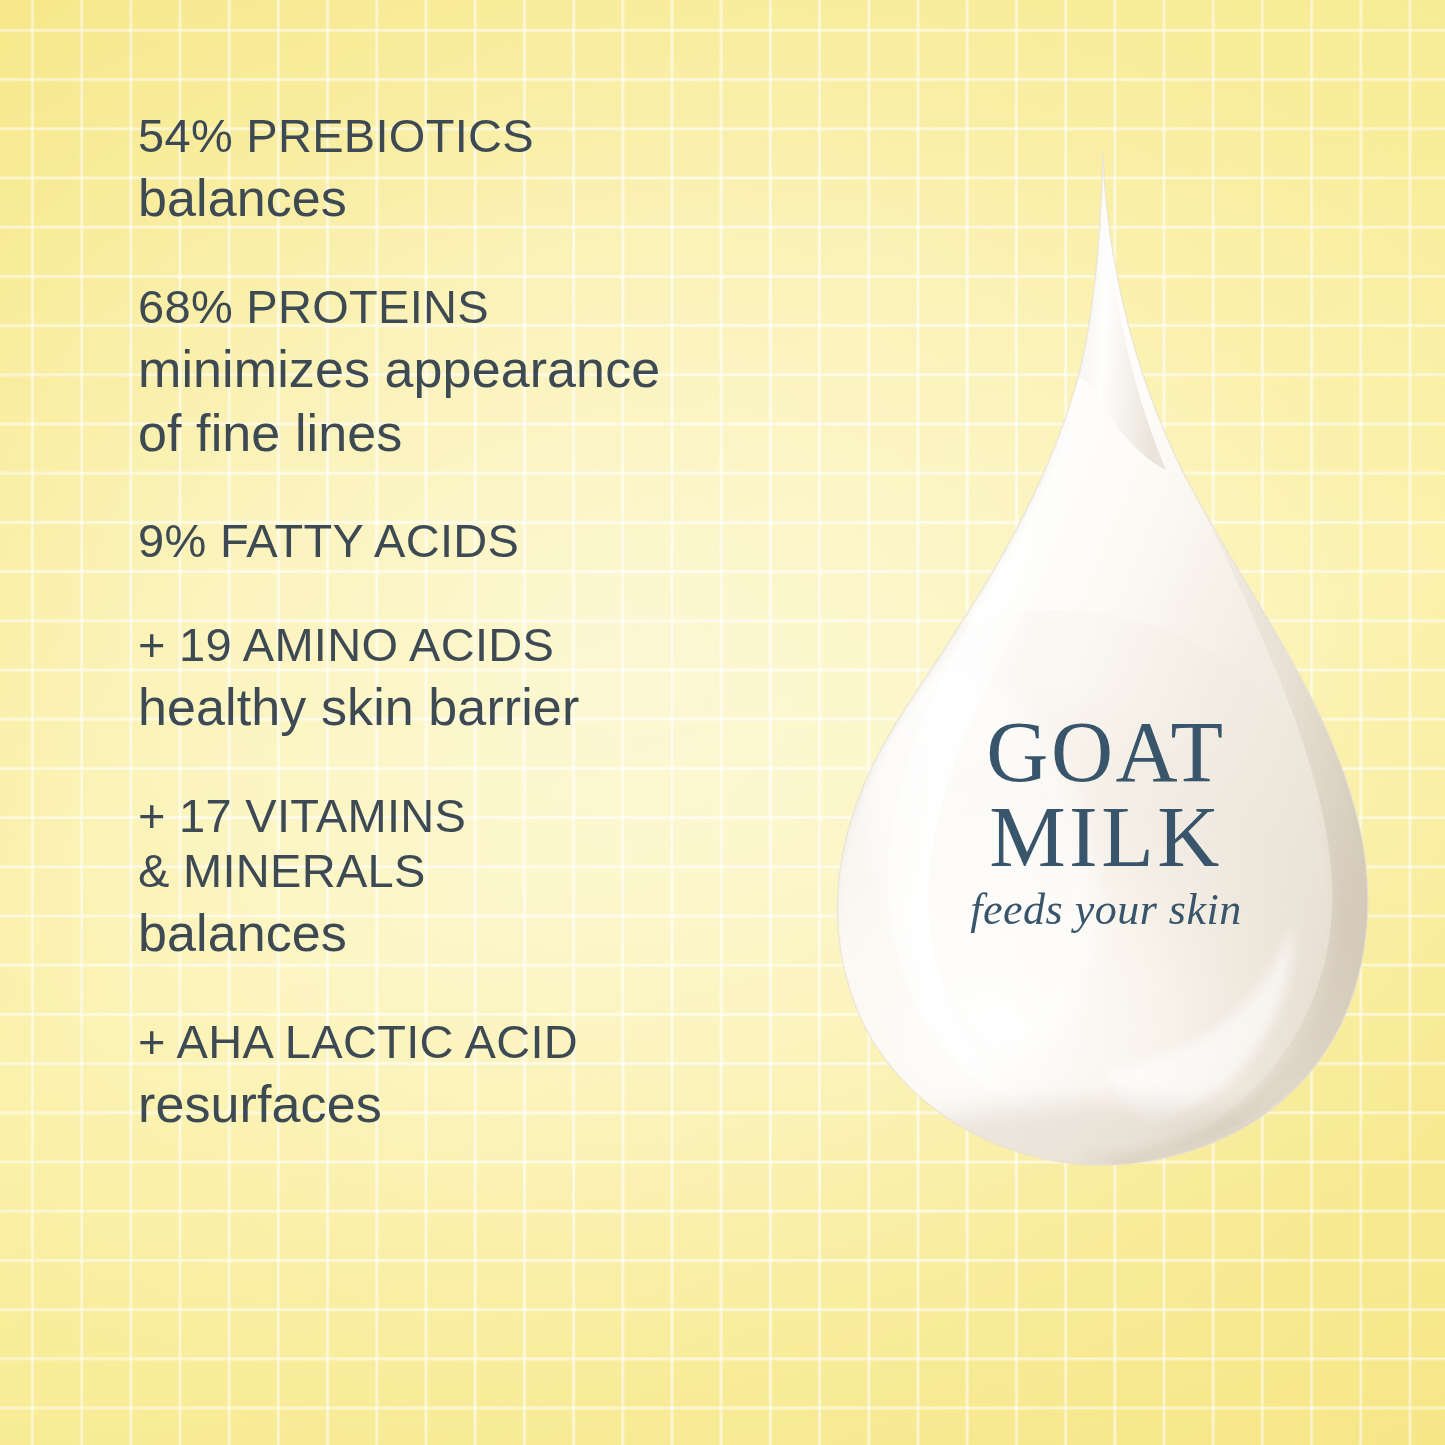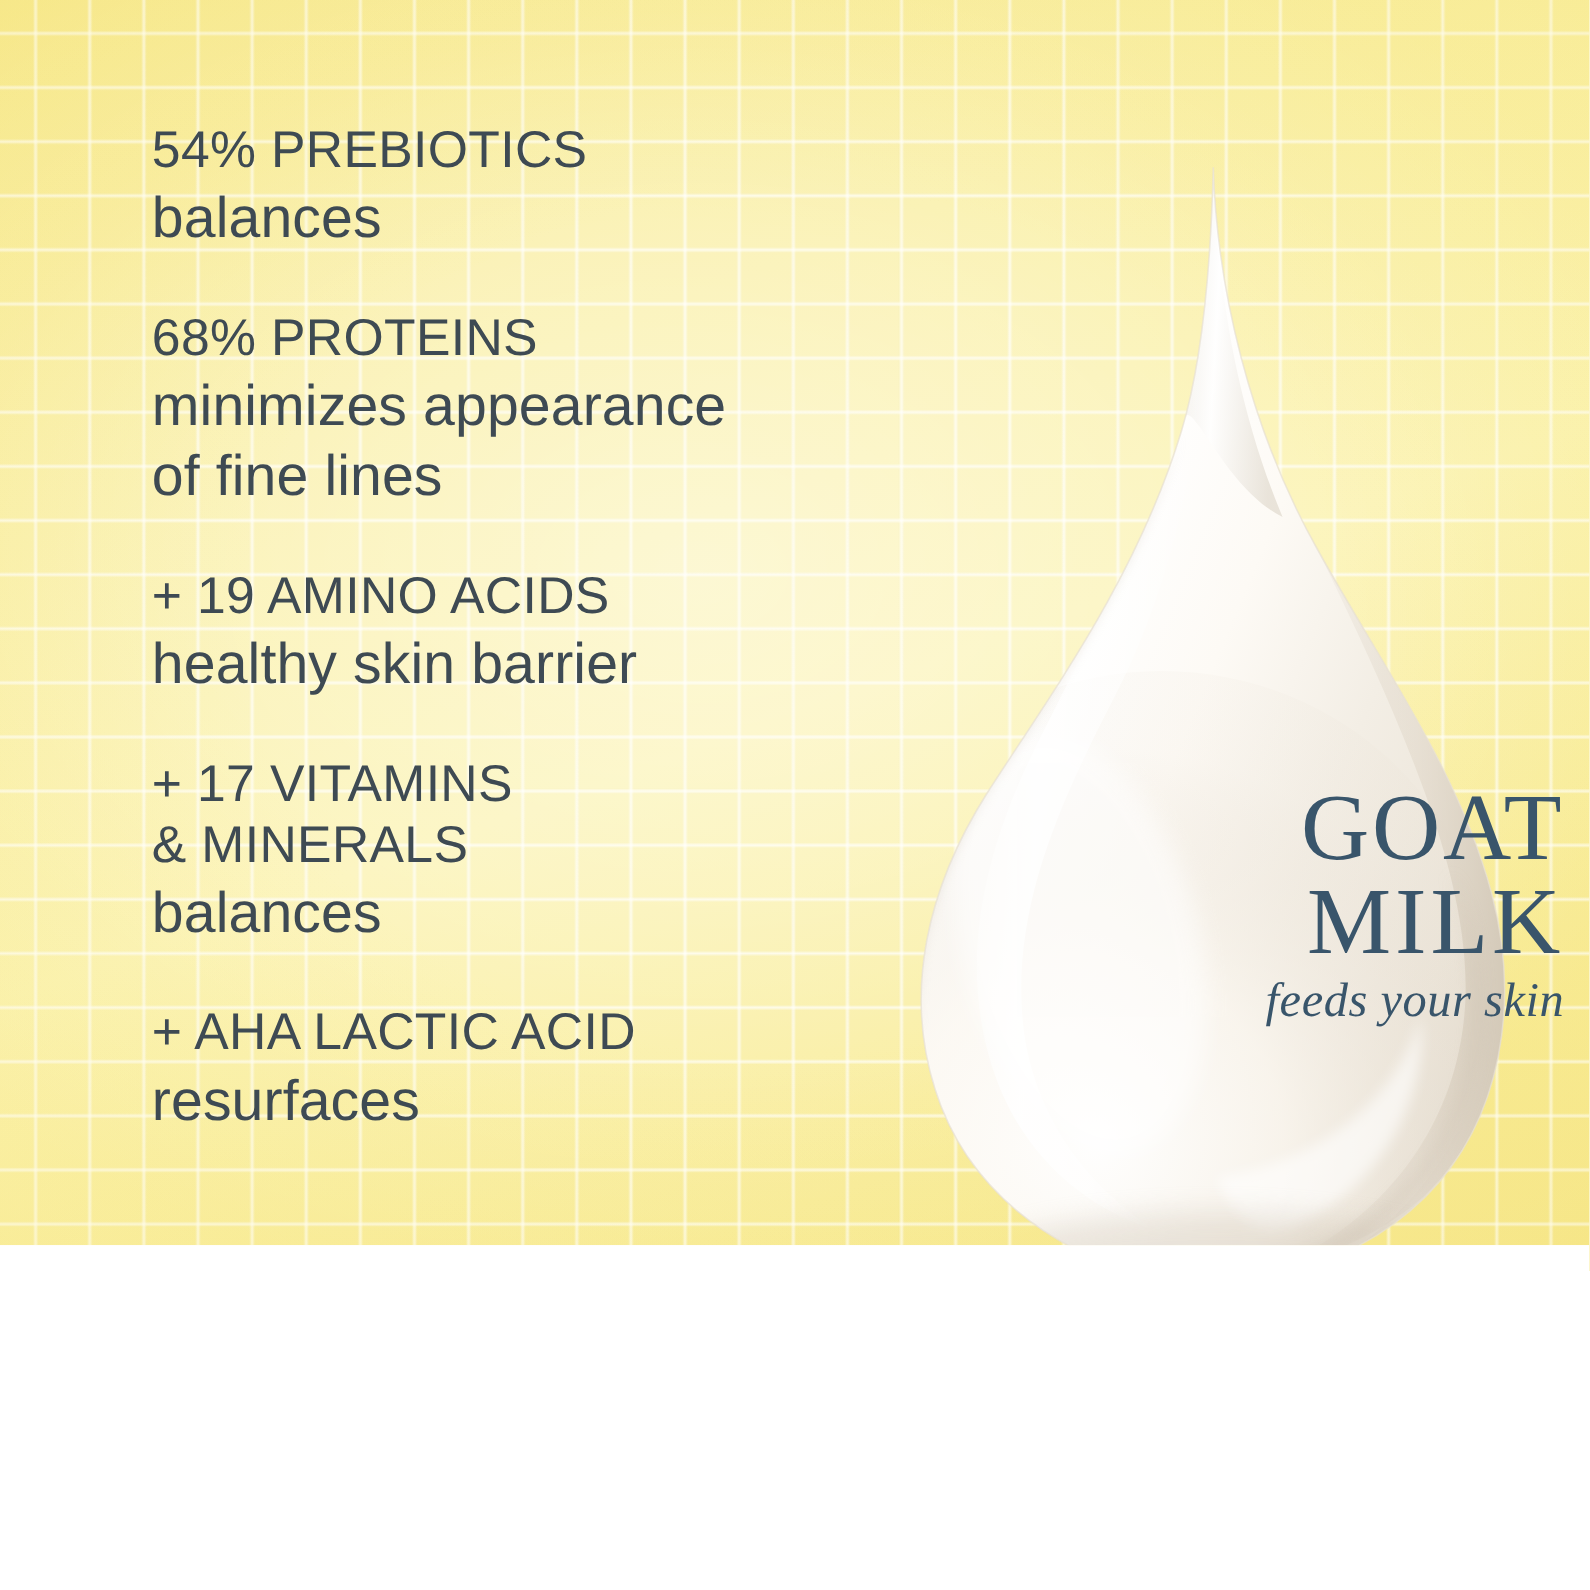--- a/index.html
+++ b/index.html
@@ -3,21 +3,21 @@
 <meta charset="utf-8">
 <style>
   html, body {
     margin: 0;
     padding: 0;
     background: #ffffff;
   }
   #stage {
     position: relative;
     width: 1445px;
-    height: 1132px;
+    height: 1445px;
     overflow: hidden;
     font-family: "Liberation Sans", sans-serif;
     background: #f8ec99;
   }
 
   
   .bg-base {
     position: absolute;
     inset: 0;
     background:
@@ -98,24 +98,24 @@
     position: absolute;
     left: 806px;
     top: 140px;
     width: 600px;
     height: 1040px;
   }
   .droplet-svg { display: block; width: 100%; height: 100%; overflow: visible; }
 
   .droplet-text {
     position: absolute;
-    left: 16px;
+    left: 0;
     top: 570px;
     width: 600px;
-    text-align: right;
+    text-align: center;
     pointer-events: none;
   }
   .gm-line {
     font-family: "Liberation Serif", serif;
     color: #39556b;
     font-size: 86px;
     letter-spacing: 2.5px;
     line-height: 0.99;
     margin: 0;
   }
@@ -146,20 +146,21 @@
       <p class="ing-desc">balances</p>
     </div>
 
     <div class="ing-block">
       <p class="ing-title">68% PROTEINS</p>
       <p class="ing-desc">minimizes appearance
 of fine lines</p>
     </div>
 
     <div class="ing-block">
+      <p class="ing-title">9% FATTY ACIDS</p>
     </div>
 
     <div class="ing-block">
       <p class="ing-title">+ 19 AMINO ACIDS</p>
       <p class="ing-desc">healthy skin barrier</p>
     </div>
 
     <div class="ing-block">
       <p class="ing-title">+ 17 VITAMINS
 &amp; MINERALS</p>

